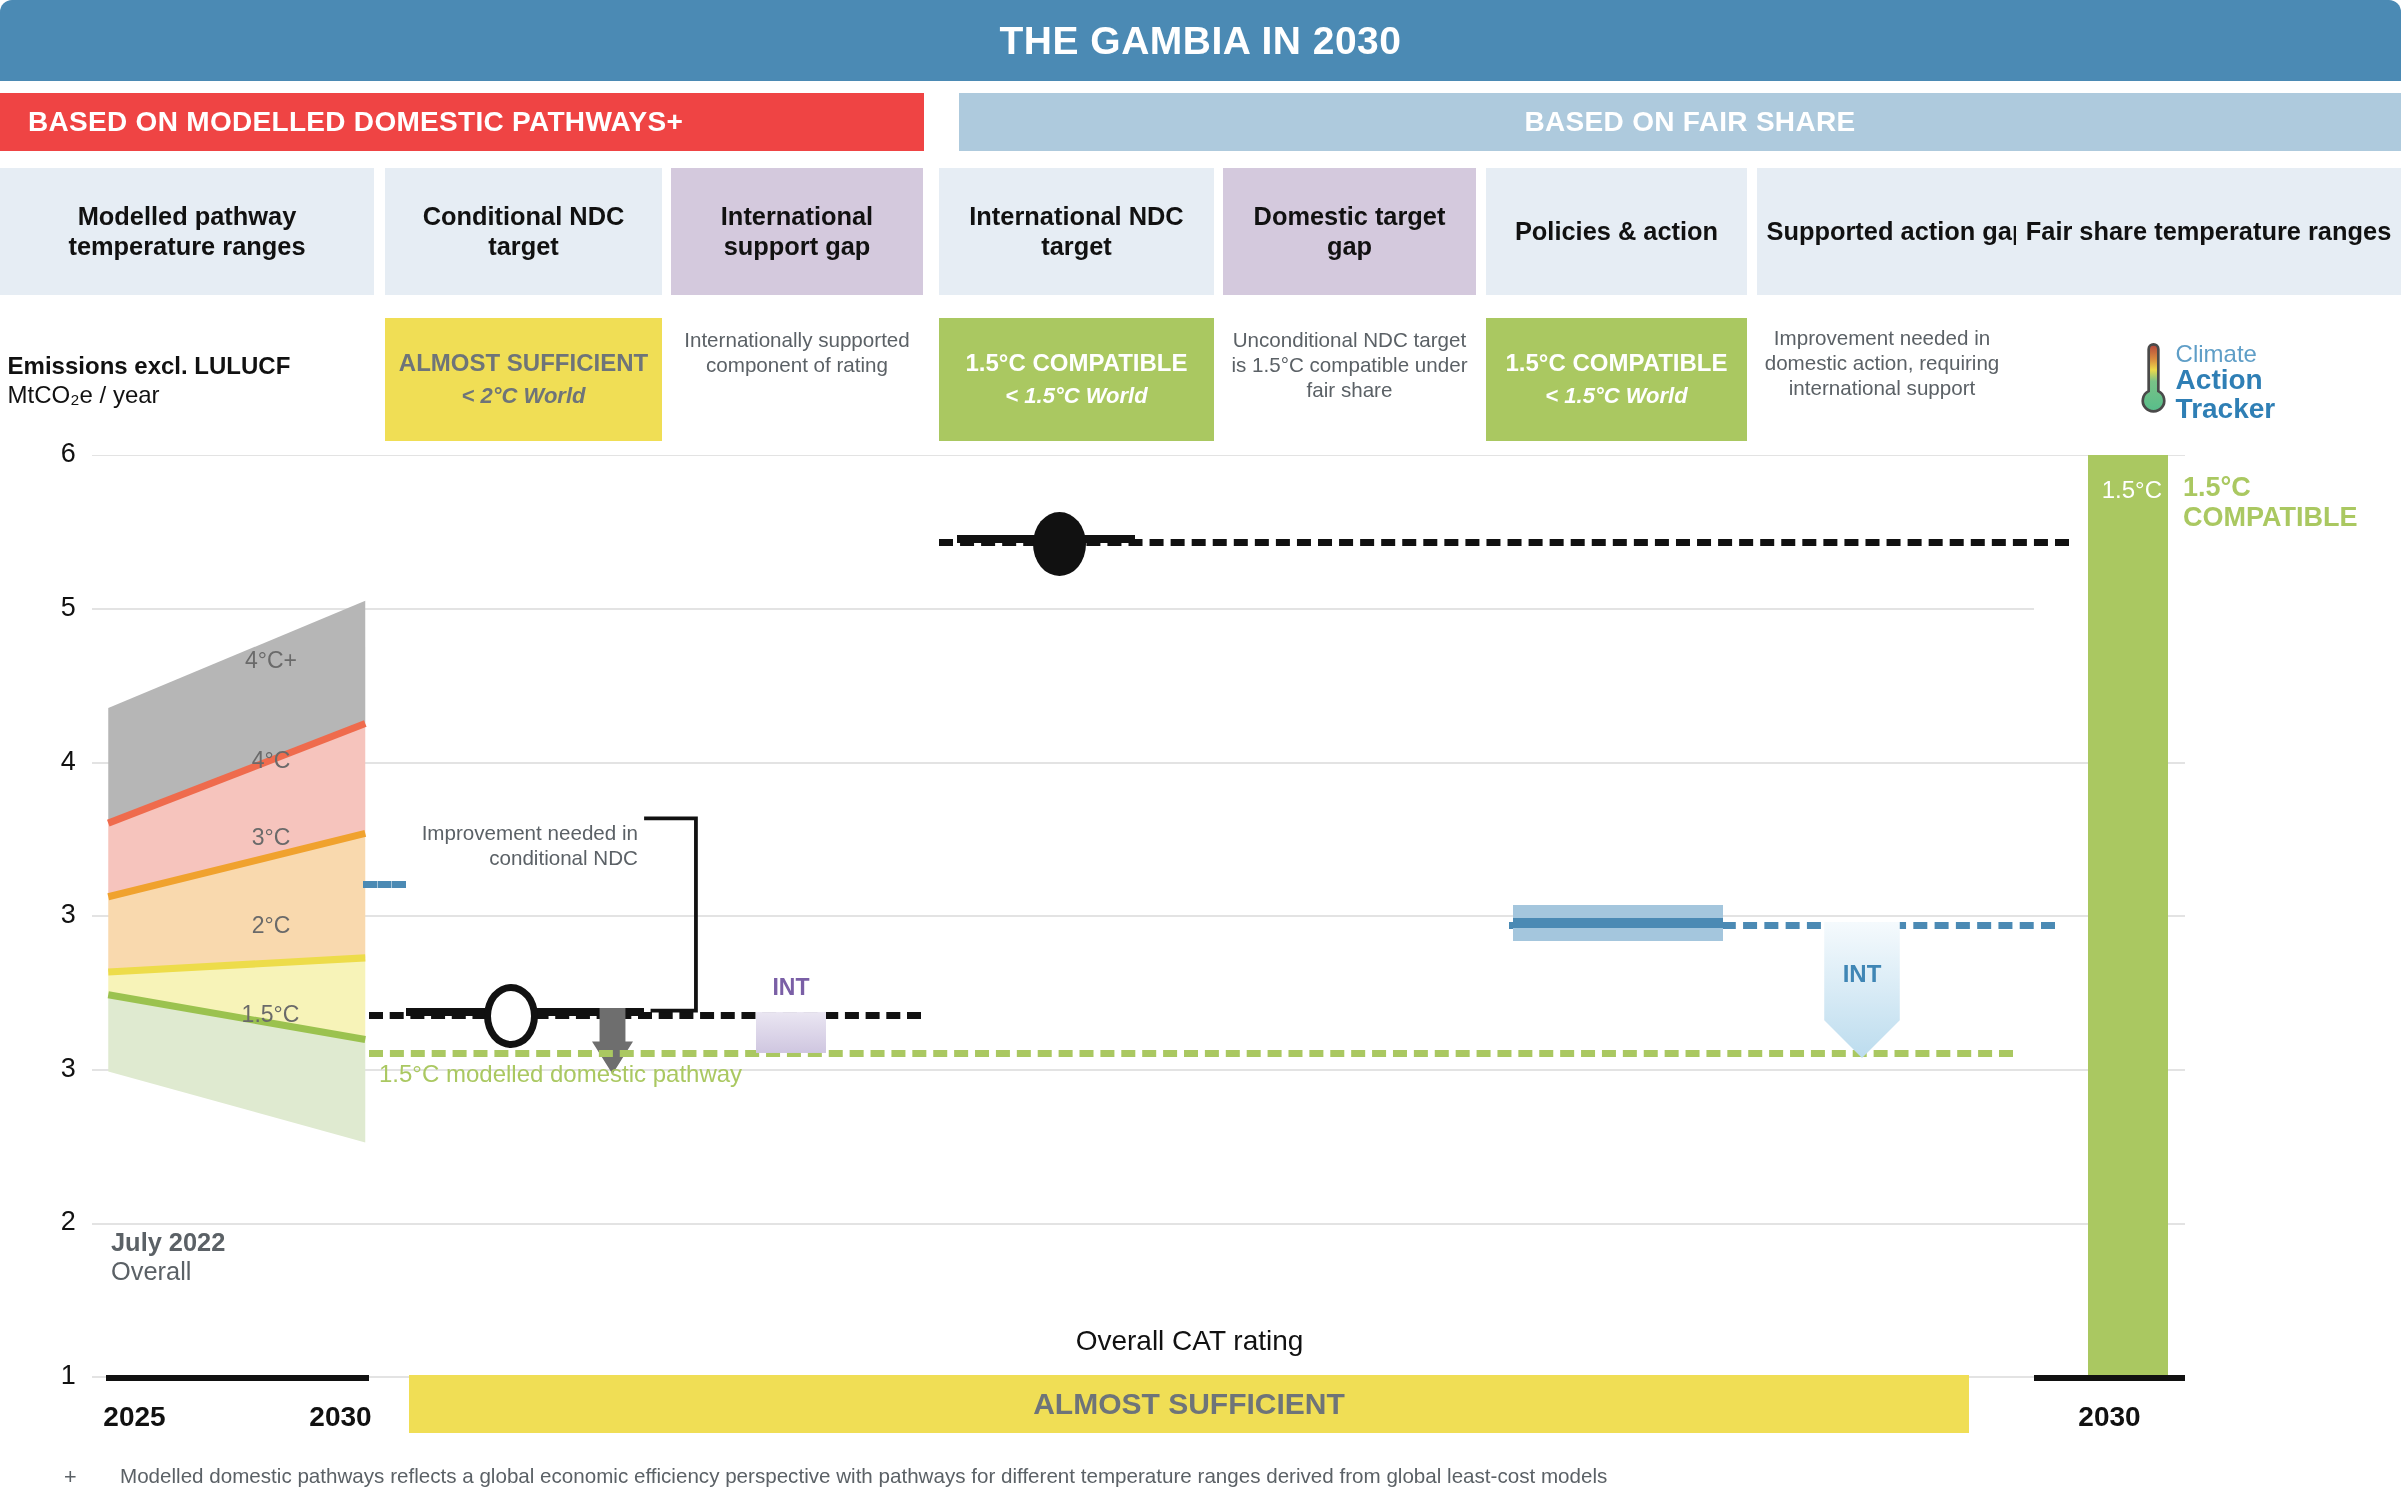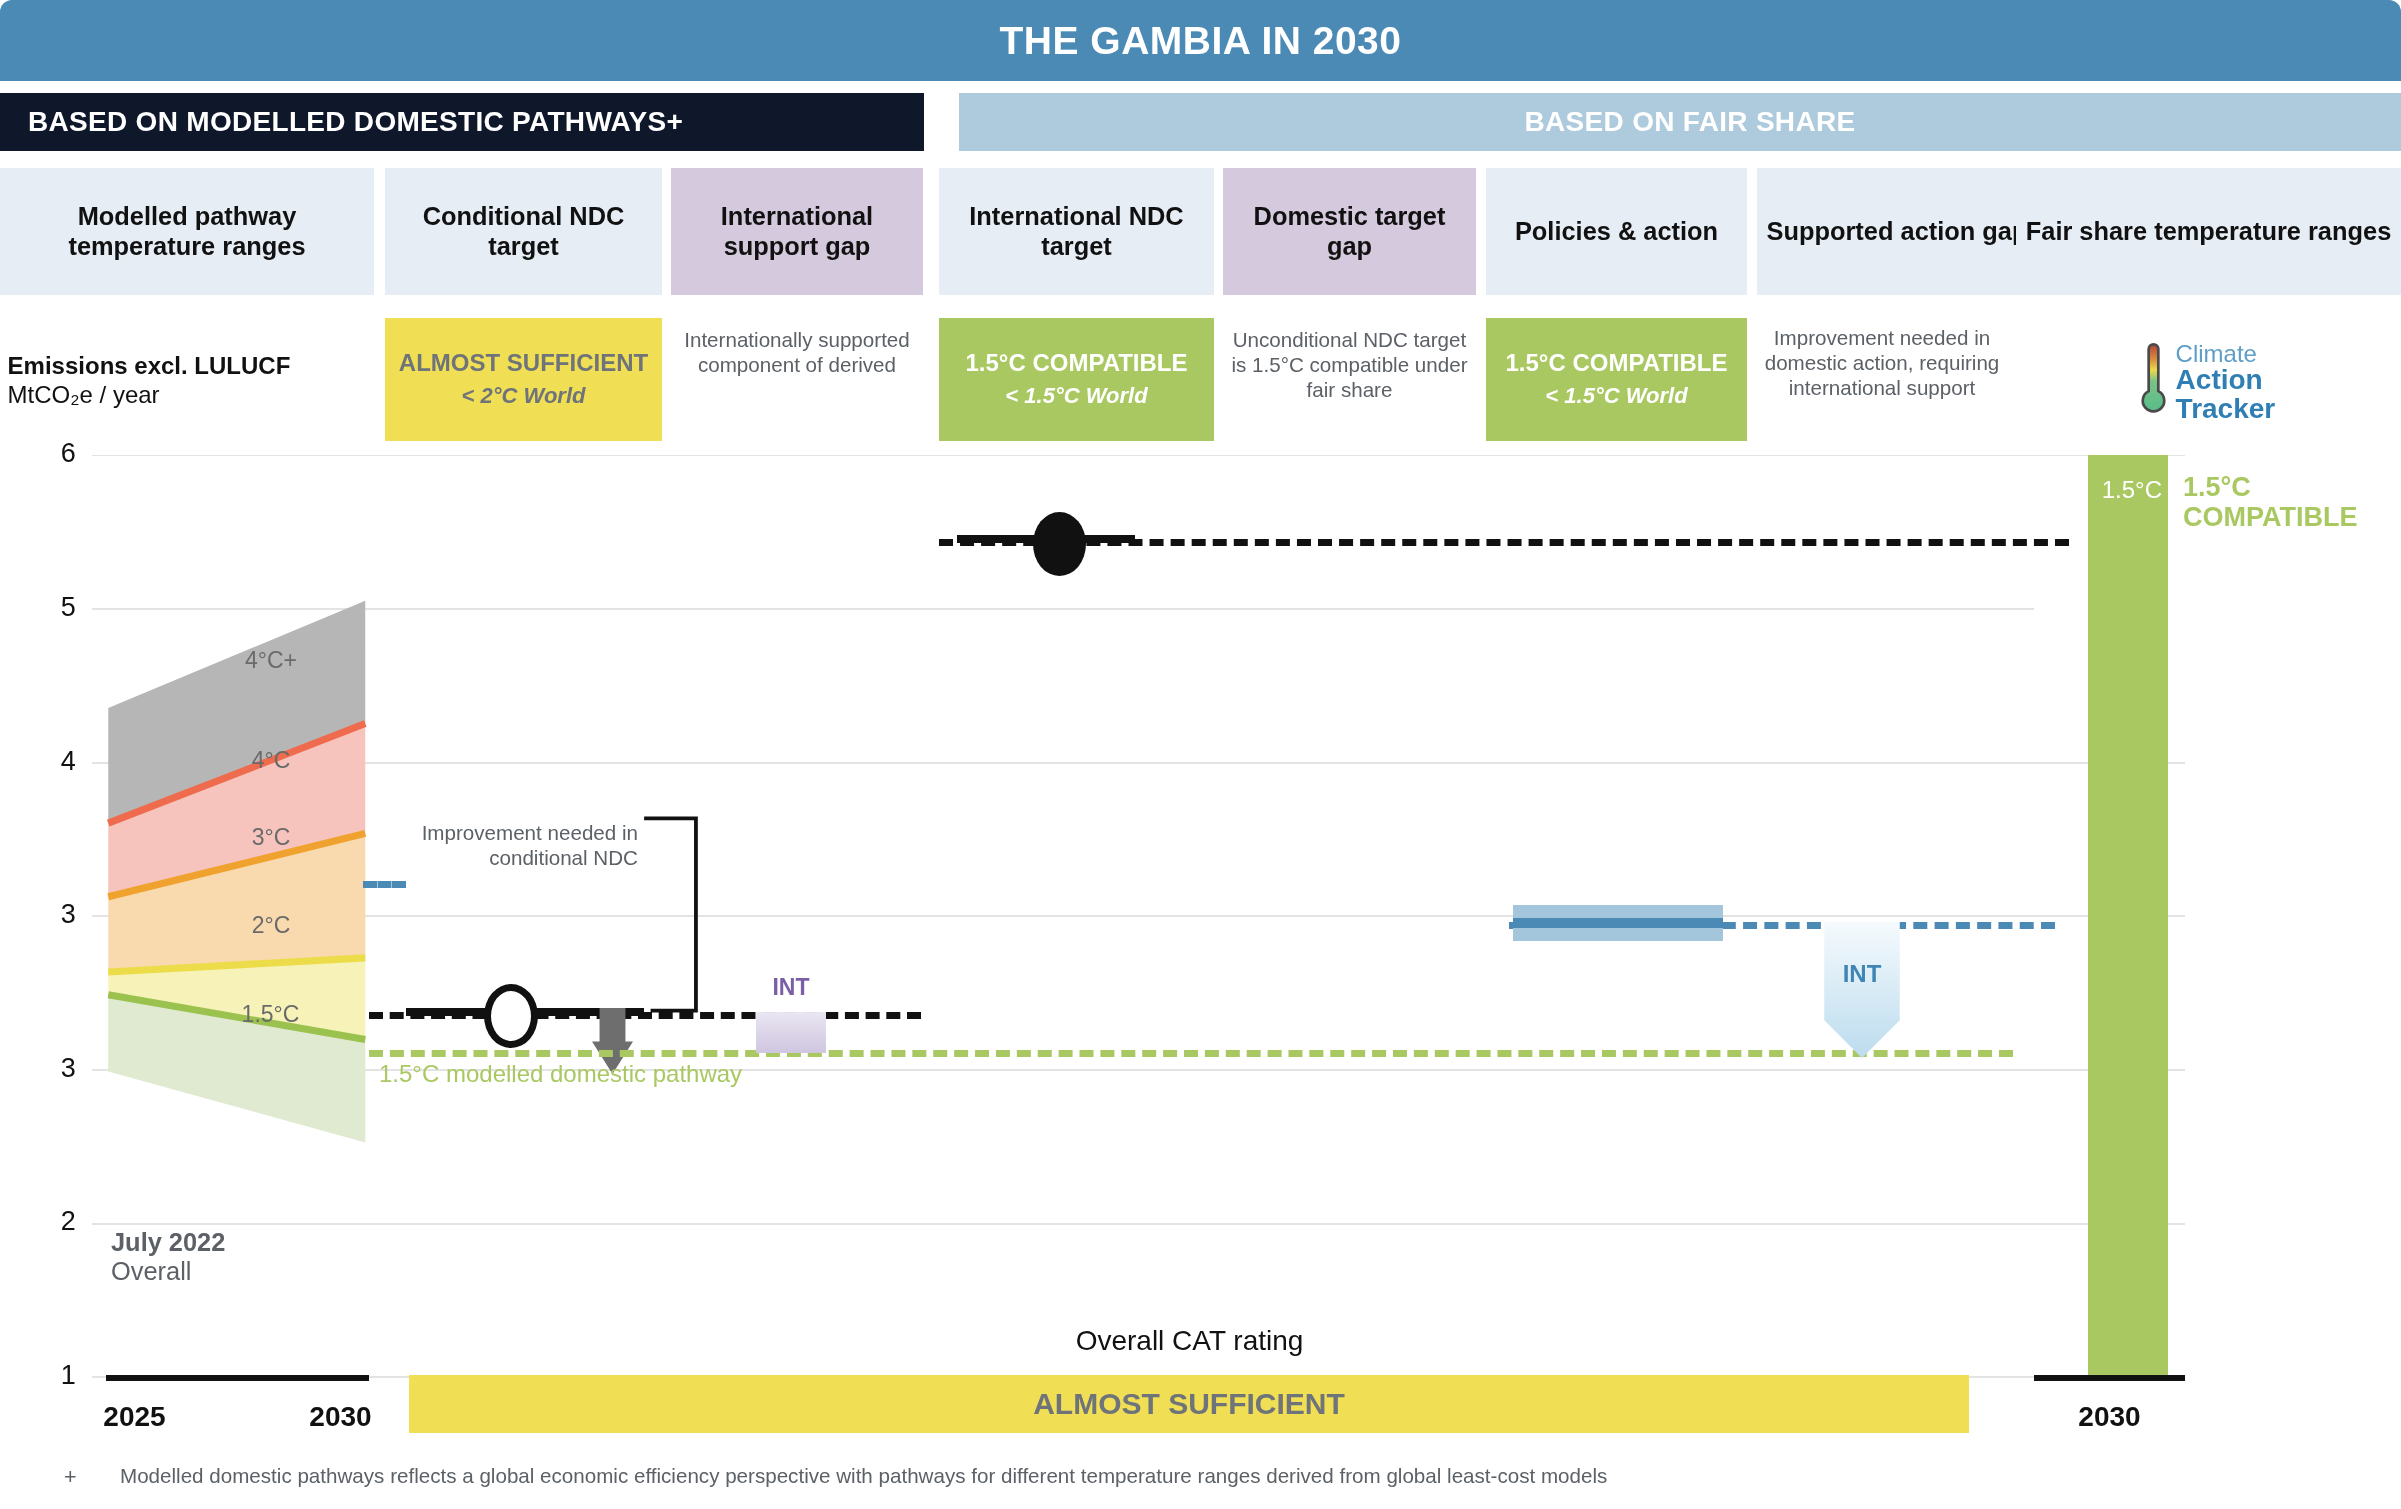--- a/index.html
+++ b/index.html
@@ -21,21 +21,21 @@
   .title-bar .txt {
     color: #ffffff; font-size: 39px; font-weight: bold; letter-spacing: 0.5px;
   }
 
   
   .sect {
     position: absolute; top: 93px; height: 58px;
     display: flex; align-items: center;
   }
   .sect .txt { color: #ffffff; font-size: 28px; font-weight: bold; letter-spacing: 0.3px; }
-  .sect-left { left: 0; width: 924px; background: #0f172a; padding-left: 28px; }
+  .sect-left { left: 0; width: 924px; background: #ef4444; padding-left: 28px; }
   .sect-right { left: 939px; width: 1462px; background: #aecadd; justify-content: center; margin-left: 20px; }
   .sect-right .txt { color: #ffffff; }
   .sup { font-size: 18.4px; vertical-align: super; }
 
   
   .hdr {
     position: absolute; top: 168px; height: 127px;
     display: flex; align-items: center; justify-content: center;
     text-align: center; padding: 3.2px 5.4px;
   }
@@ -182,21 +182,21 @@
     </div>
   <div class="hdr blue" style="left:2016px; width:385px;">
       <span class="txt">Fair share temperature ranges</span>
     </div>
 
   <div class="badge yellow" style="left:385px; top:318px; width:277px; height:123px;">
     <span class="l1">ALMOST SUFFICIENT</span>
     <span class="l2">&lt; 2°C World</span>
   </div>
 
-  <div class="gaptext" style="left:671px; top:327px; width:252px;">Internationally supported component of derived</div>
+  <div class="gaptext" style="left:671px; top:327px; width:252px;">Internationally supported component of rating</div>
 
   <div class="badge green" style="left:939px; top:318px; width:275px; height:123px;">
     <span class="l1">1.5°C COMPATIBLE</span>
     <span class="l2">&lt; 1.5°C World</span>
   </div>
 
   <div class="gaptext" style="left:1223px; top:327px; width:253px;">Unconditional NDC target is 1.5°C compatible under fair share</div>
 
   <div class="badge green" style="left:1486px; top:318px; width:261px; height:123px;">
     <span class="l1">1.5°C COMPATIBLE</span>

